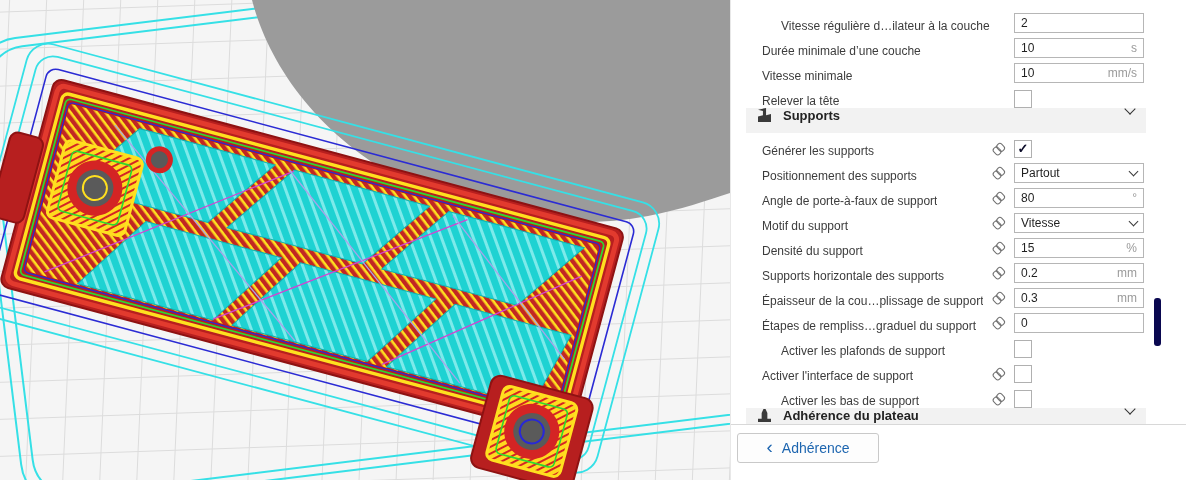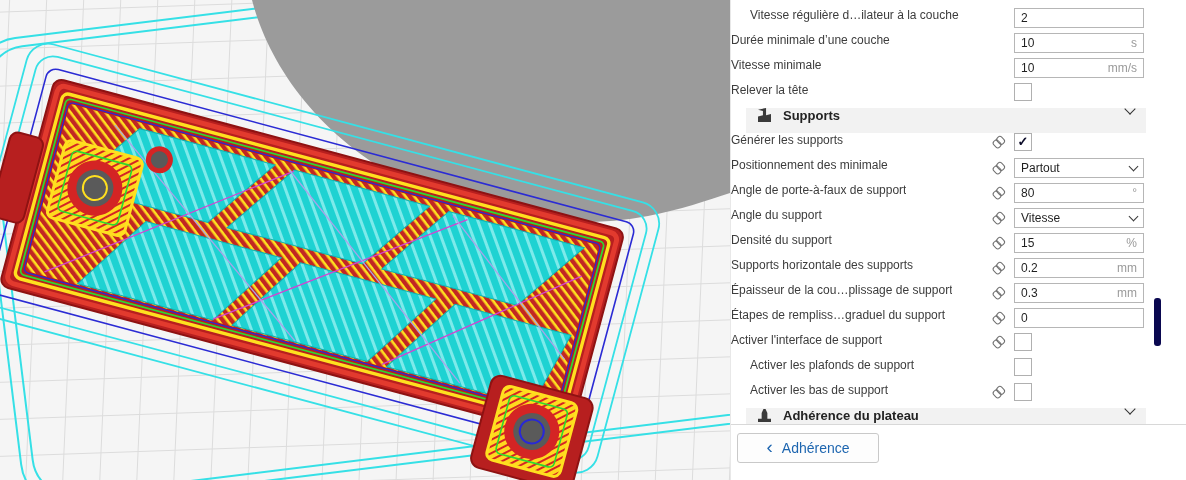--- a/index.html
+++ b/index.html
@@ -8,21 +8,21 @@
 
   
   .viewport{width:730px;height:480px;position:relative;background:#f5f5f5;flex:0 0 auto;}
   .viewport svg{display:block;}
 
   
   .panel{width:456px;height:480px;position:relative;background:#fff;
          border-left:1px solid #e8e8e8;box-sizing:border-box;}
   .rows{position:absolute;top:0;left:0;right:0;height:425px;overflow:hidden;
         padding-top:8px;box-sizing:border-box;}
-  .row{display:flex;align-items:flex-start;height:25px;padding-right:42px;}
+  .row{display:flex;align-items:flex-end;height:25px;padding-left:31px;padding-right:42px;}
   .lab{font-size:12px;color:#3c3c3c;white-space:nowrap;overflow:hidden;text-overflow:ellipsis;}
   .lab.it{}
   .lab.ind{padding-left:19px;}
   .right{margin-left:auto;display:flex;align-items:center;gap:9px;flex:0 0 auto;}
   .ctrl{width:130px;display:flex;}
   .inputbox,.selectbox{width:130px;height:20px;border:1px solid #b6b6b6;background:#fff;
         display:flex;align-items:center;padding:0 6px;box-sizing:border-box;
         font-size:12px;color:#1f1f1f;}
   .unit{margin-left:auto;color:#9a9a9a;font-size:12px;}
   .selectbox .caret{margin-left:auto;}
@@ -196,21 +196,21 @@
       <div class="row">
         <span class="lab it">Générer les supports</span>
         <div class="right">
           <span class="chain"></span>
           <div class="ctrl">
             <div class="checkbox checked">✓</div>
           </div>
         </div>
       </div>
       <div class="row">
-        <span class="lab">Positionnement des minimale</span>
+        <span class="lab">Positionnement des supports</span>
         <div class="right">
           <span class="chain"></span>
           <div class="ctrl">
             <div class="selectbox">
               <span class="val">Partout</span>
               <span class="caret"></span>
             </div>
           </div>
         </div>
       </div>
@@ -220,21 +220,21 @@
           <span class="chain"></span>
           <div class="ctrl">
             <div class="inputbox">
               <span class="val">80</span>
               <span class="unit">°</span>
             </div>
           </div>
         </div>
       </div>
       <div class="row">
-        <span class="lab it">Angle du support</span>
+        <span class="lab it">Motif du support</span>
         <div class="right">
           <span class="chain"></span>
           <div class="ctrl">
             <div class="selectbox">
               <span class="val">Vitesse</span>
               <span class="caret"></span>
             </div>
           </div>
         </div>
       </div>
@@ -279,31 +279,31 @@
         <div class="right">
           <span class="chain"></span>
           <div class="ctrl">
             <div class="inputbox">
               <span class="val">0</span>
             </div>
           </div>
         </div>
       </div>
       <div class="row">
+        <span class="lab ind">Activer les plafonds de support</span>
+        <div class="right">
+          <div class="ctrl">
+            <div class="checkbox"></div>
+          </div>
+        </div>
+      </div>
+      <div class="row">
         <span class="lab">Activer l'interface de support</span>
         <div class="right">
           <span class="chain"></span>
-          <div class="ctrl">
-            <div class="checkbox"></div>
-          </div>
-        </div>
-      </div>
-      <div class="row">
-        <span class="lab ind">Activer les plafonds de support</span>
-        <div class="right">
           <div class="ctrl">
             <div class="checkbox"></div>
           </div>
         </div>
       </div>
       <div class="row">
         <span class="lab ind">Activer les bas de support</span>
         <div class="right">
           <span class="chain"></span>
           <div class="ctrl">

